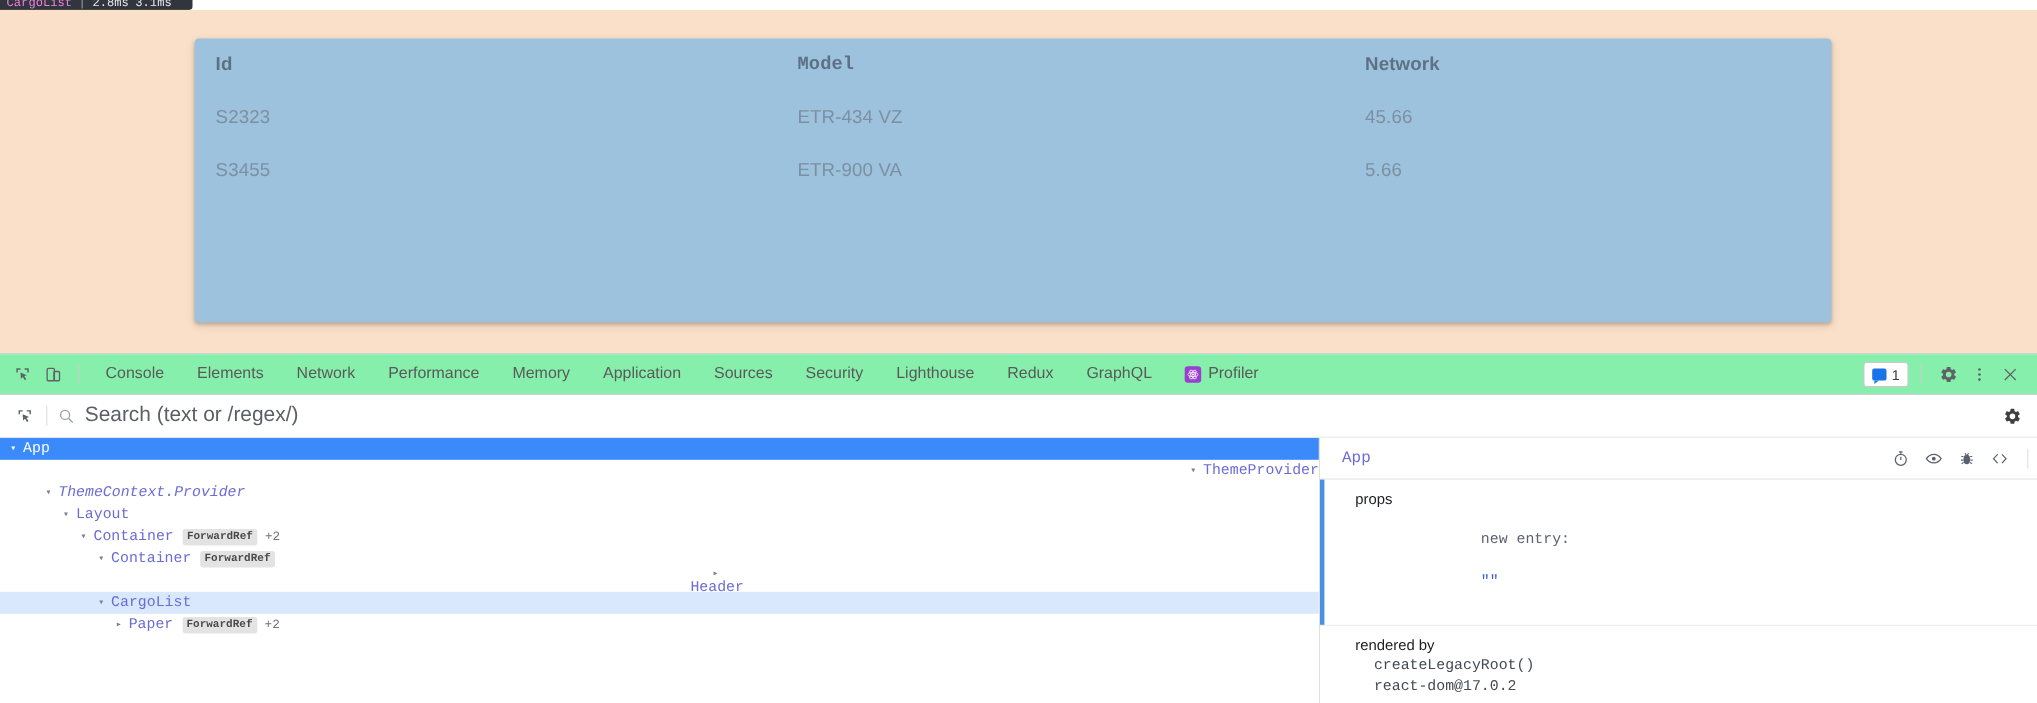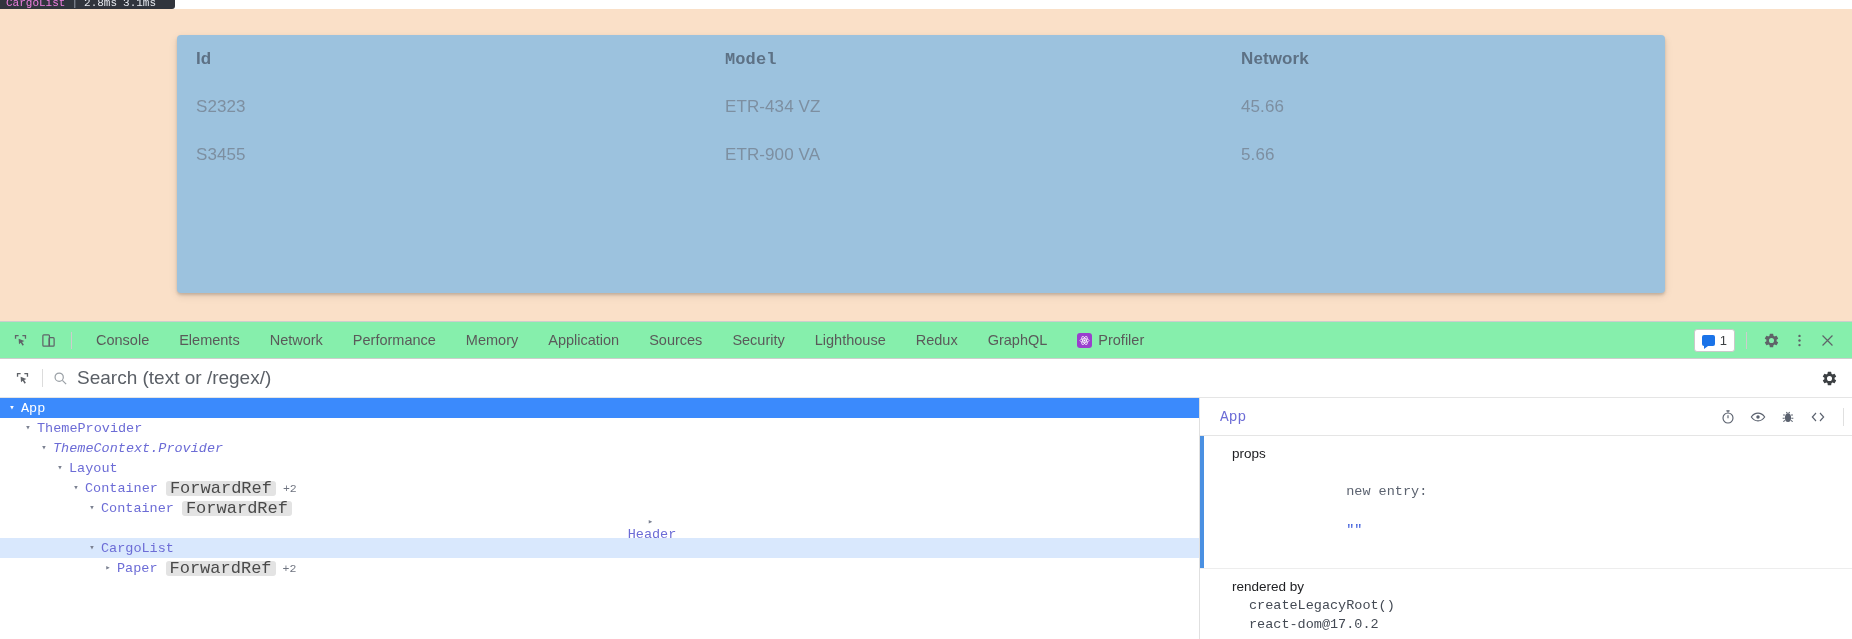--- a/index.html
+++ b/index.html
@@ -131,21 +131,21 @@
     width:12px;display:inline-flex;align-items:center;justify-content:center;
     flex:none;font-size:9px;line-height:1;color:#7b8191;
   }
   .tree-row.selected .arrow{color:#ffffff;}
   .arrow.down::before{content:"\25BE";}
   .arrow.right::before{content:"\25B8";}
   .tree-label{margin-left:3px;}
   .badge-fref{
     display:inline-block;margin-left:8px;padding:0 4px;border-radius:3px;
     background:#e3e3e3;color:#4a4a4a;font-family:"Liberation Mono",monospace;
-    font-size:17px;line-height:15px;vertical-align:middle;
+    font-size:10px;line-height:15px;vertical-align:middle;font-weight:bold;
   }
   .badge-more{
     margin-left:7px;color:#6f7480;font-family:"Liberation Mono",monospace;font-size:11.5px;
   }
 
   .detail-pane{flex:1;background:#fff;display:flex;flex-direction:column;min-width:0;}
   .detail-header{
     height:38px;min-height:38px;display:flex;align-items:center;
     border-bottom:1px solid #e5e5e5;padding:0 8px 0 20px;box-sizing:border-box;
   }
@@ -331,21 +331,21 @@
       </div>
     </div>
 
     <div class="dt-body">
 
       <div class="tree-pane">
         <div class="tree-row selected" style="padding-left:6px;">
           <span class="arrow down"></span>
           <span class="tree-label">App</span>
         </div>
-        <div class="tree-row" style="padding-left:22px;">
+        <div class="tree-row" style="padding-left:22px;justify-content:flex-end;">
           <span class="arrow down"></span>
           <span class="tree-label">ThemeProvider</span>
         </div>
         <div class="tree-row" style="padding-left:38px;font-style:italic;">
           <span class="arrow down"></span>
           <span class="tree-label">ThemeContext.Provider</span>
         </div>
         <div class="tree-row" style="padding-left:54px;">
           <span class="arrow down"></span>
           <span class="tree-label">Layout</span>

